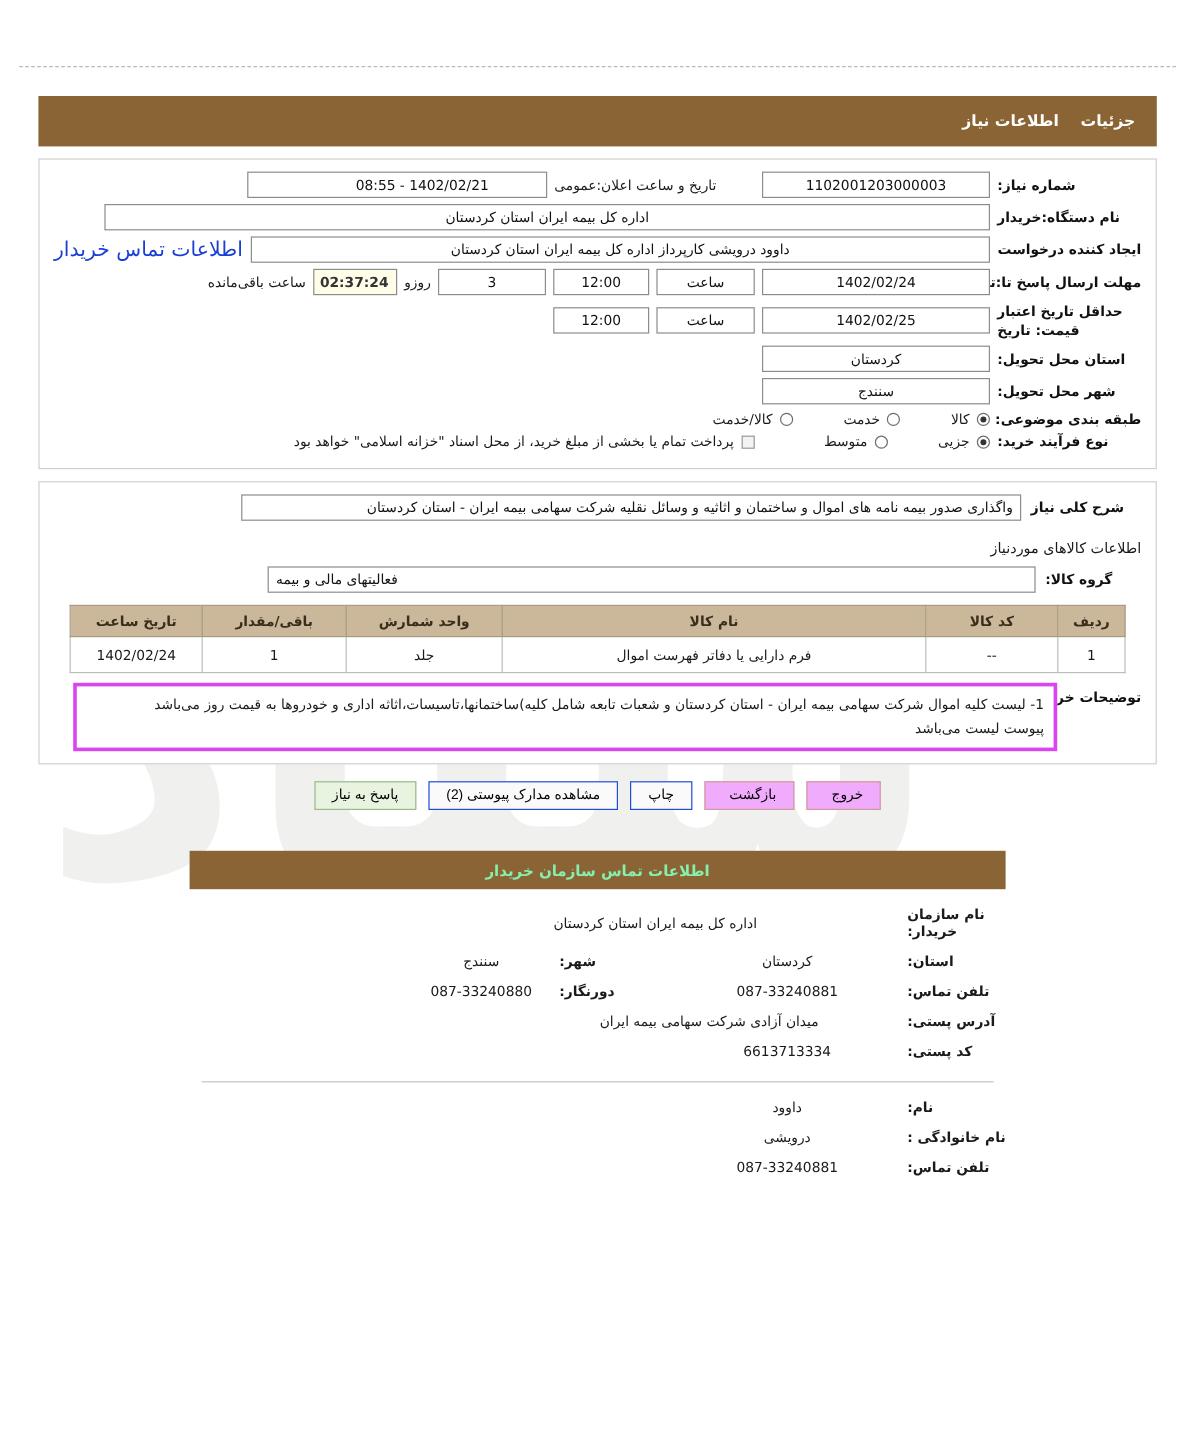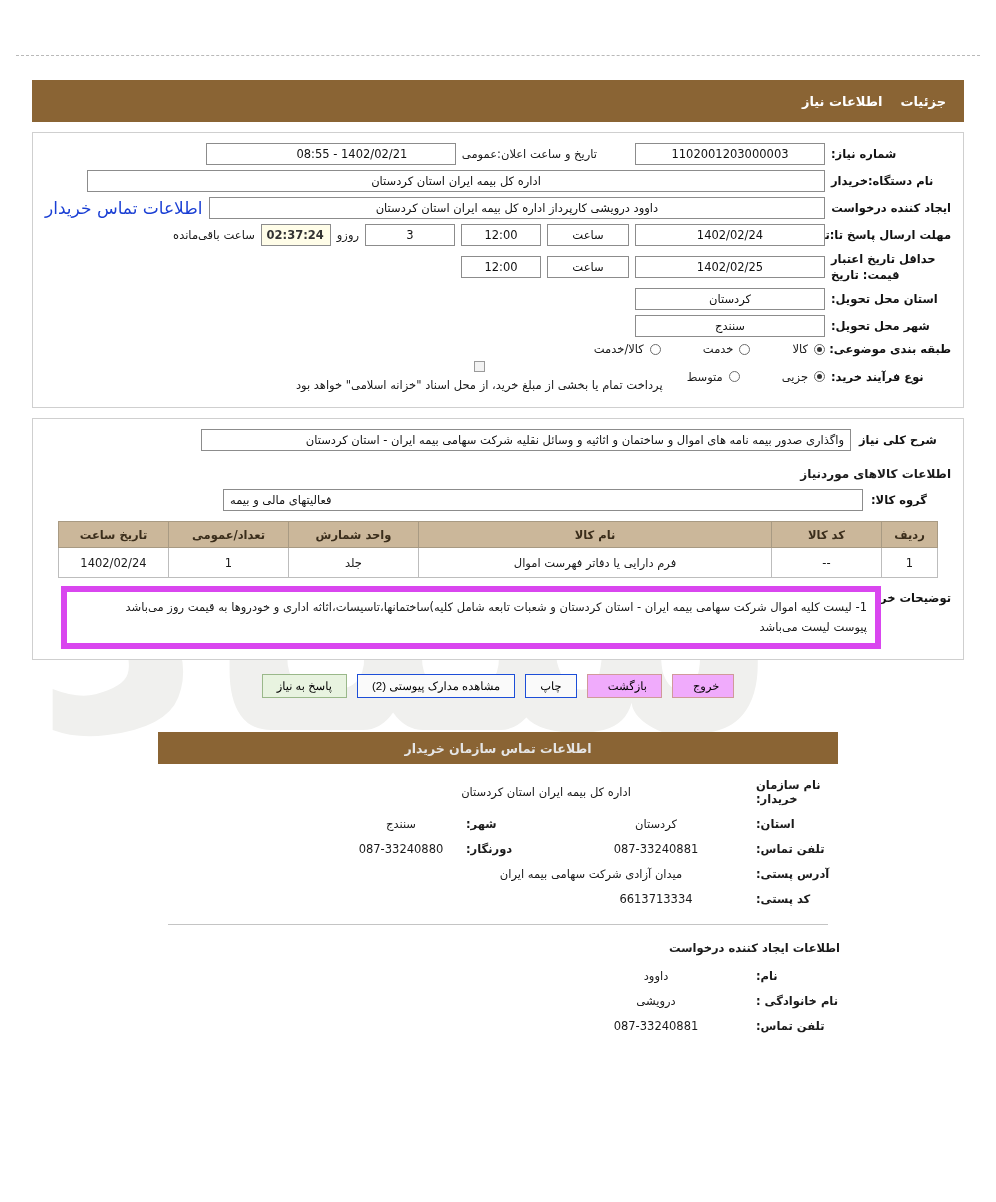--- a/index.html
+++ b/index.html
@@ -132,21 +132,21 @@
 
   
   .needline {
     display: flex; align-items: center; gap: 8px;
     margin-bottom: 10px;
   }
   .needline .box { width: 650px; text-align: right; }
 
   h4.sec {
     font-size: 12px;
-    font-weight: bold;
+    font-weight: normal;
     margin: 16px 0 8px 0;
   }
 
   .grp { display: flex; align-items: center; gap: 8px; margin-bottom: 10px; }
   .grp .box { width: 640px; text-align: left; }
 
   table.goods {
     width: 880px;
     border-collapse: collapse;
     margin: 0 auto 8px auto;
@@ -166,21 +166,21 @@
     text-align: center;
     background: #fff;
   }
 
   .notes {
     display: flex; gap: 8px; align-items: flex-start;
     margin-top: 4px;
   }
   .notes .lbl { width: 62px; line-height: 1.5; padding-top: 4px; }
   .notes .notebox {
-    border: 6px solid #d946ef;
+    border: 3px solid #d946ef;
     width: 820px;
     min-height: 52px;
     padding: 6px 8px;
     font-size: 11.5px;
     text-align: right;
     line-height: 1.7;
     background: #fff;
   }
 
   .btnrow {
@@ -198,21 +198,21 @@
     font-size: 11.5px;
     cursor: pointer;
     white-space: nowrap;
   }
   .btn.green { background: #e8f3e0; border-color: #9ab88a; }
   .btn.pink  { background: #f0abfc; border-color: #d09a9a; padding-left: 20px; }
   .btn.plain { background: #fafafa; }
 
   .ribbon2 {
     background: #8a6434;
-    color: #e5e5e5;
+    color: #86efac;
     height: 32px;
     width: 680px;
     margin: 34px auto 0 auto;
     display: flex;
     align-items: center;
     justify-content: center;
     font-size: 12.5px;
     font-weight: bold;
   }
 
@@ -322,21 +322,21 @@
     <div class="frow" style="margin-top:4px;">
       <div class="lbl lbl-w">نوع فرآیند خرید:</div>
       <div class="radio-line">
         <span class="radio on"></span>
         <span class="static-txt">جزیی</span>
       </div>
       <div class="radio-line" style="margin-right:36px;">
         <span class="radio"></span>
         <span class="static-txt">متوسط</span>
       </div>
-      <div class="radio-line" style="margin-right:18px;flex-direction:column;">
+      <div class="radio-line" style="margin-right:52px;">
         <span class="chk"></span>
         <span class="static-txt">پرداخت تمام یا بخشی از مبلغ خرید، از محل اسناد "خزانه اسلامی" خواهد بود</span>
       </div>
     </div>
 
   </div>
 
   <div class="panel">
 
     <div class="needline">
@@ -351,21 +351,21 @@
       <div class="box">فعالیتهای مالی و بیمه</div>
     </div>
 
     <table class="goods">
       <thead>
         <tr>
           <th style="width:56px;">ردیف</th>
           <th style="width:110px;">کد کالا</th>
           <th>نام کالا</th>
           <th style="width:130px;">واحد شمارش</th>
-          <th style="width:120px;">تعداد/عمومی</th>
+          <th style="width:120px;">باقی/مقدار</th>
           <th style="width:110px;">تاریخ ساعت</th>
         </tr>
       </thead>
       <tbody>
         <tr>
           <td>1</td>
           <td>--</td>
           <td>فرم دارایی یا دفاتر فهرست اموال</td>
           <td>جلد</td>
           <td>1</td>
@@ -415,21 +415,20 @@
       <div class="cval" style="width:330px;">میدان آزادی شرکت سهامی بیمه ایران</div>
     </div>
     <div class="crow">
       <div class="ckey">کد پستی:</div>
       <div class="cval">6613713334</div>
     </div>
   </div>
 
   <div class="hr"></div>
 
-  <div class="sec2title">اطلاعات ایجاد کننده درخواست</div>
 
   <div class="contact">
     <div class="crow">
       <div class="ckey">نام:</div>
       <div class="cval">داوود</div>
     </div>
     <div class="crow">
       <div class="ckey">نام خانوادگی :</div>
       <div class="cval">درویشی</div>
     </div>

